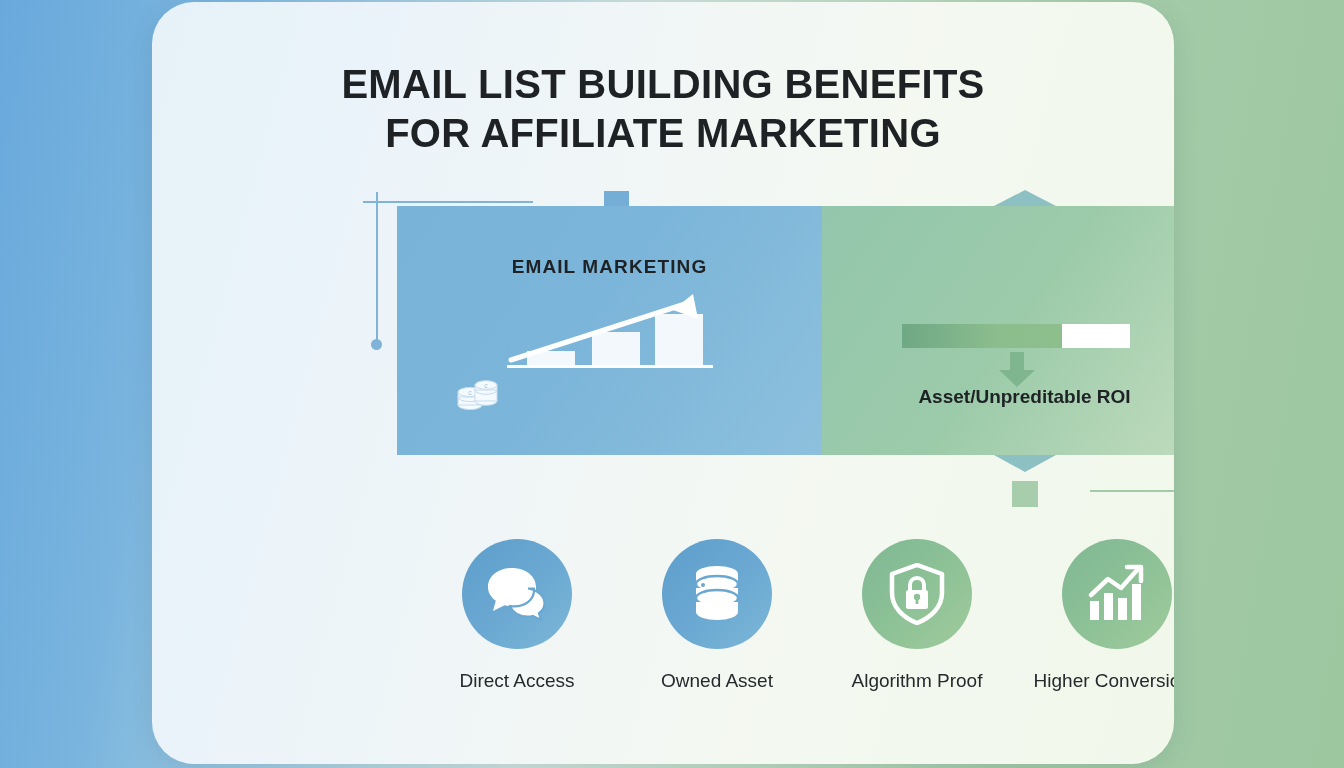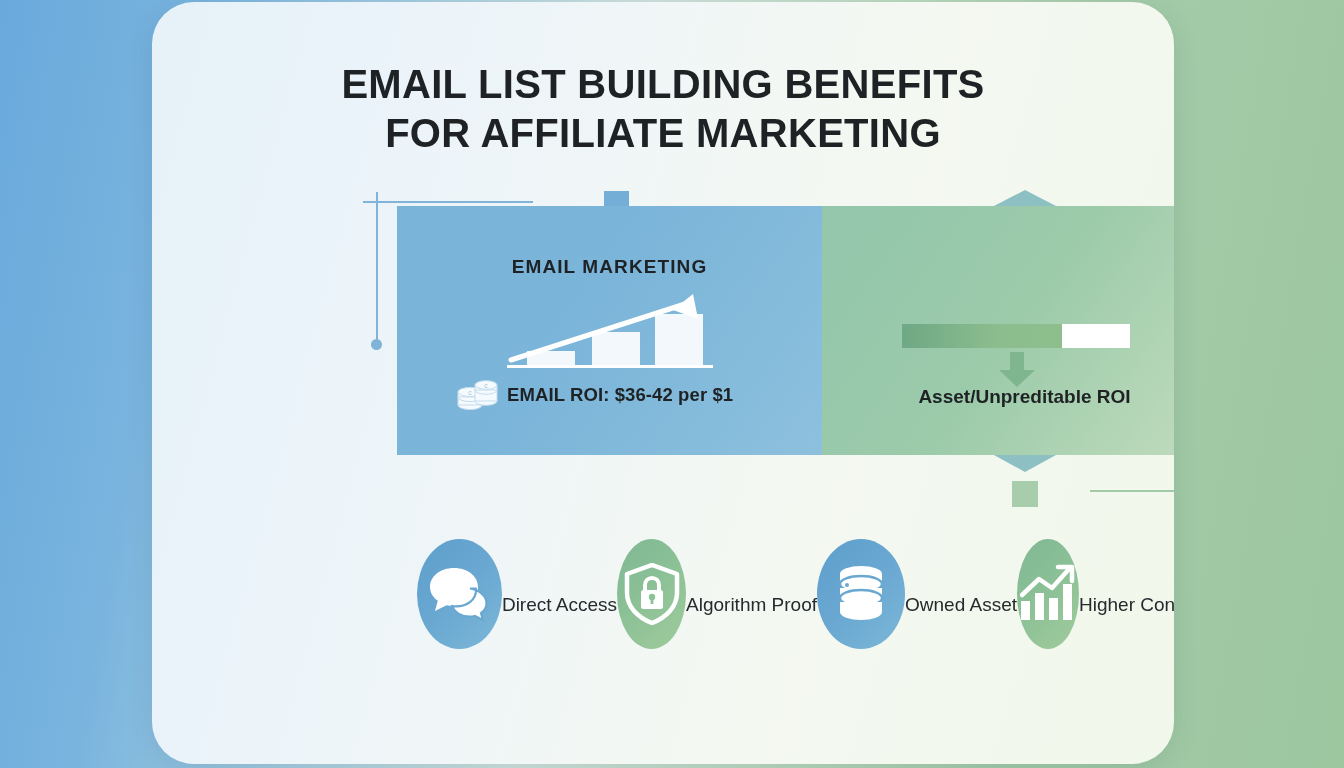--- a/index.html
+++ b/index.html
@@ -206,21 +206,21 @@
     left: 265px;
     top: 537px;
     width: 800px;
     display: flex;
     justify-content: space-between;
     align-items: flex-start;
   }
   .benefit {
     width: 200px;
     display: flex;
-    flex-direction: row;
+    flex-direction: column;
     align-items: center;
   }
   .benefit-circle {
     width: 110px;
     height: 110px;
     border-radius: 50%;
     display: flex;
     align-items: center;
     justify-content: center;
   }
@@ -282,21 +282,20 @@
               <ellipse cx="15" cy="15" rx="12" ry="4.6"></ellipse>
               <ellipse cx="31" cy="24" rx="11" ry="4.3"></ellipse>
               <rect x="20" y="13" width="22" height="11"></rect>
               <ellipse cx="31" cy="13" rx="11" ry="4.3"></ellipse>
               <rect x="20" y="8" width="22" height="5"></rect>
               <ellipse cx="31" cy="8" rx="11" ry="4.3"></ellipse>
             </g>
             <text x="15" y="18" font-size="7" fill="#9fc4da" text-anchor="middle" font-family="Liberation Sans, sans-serif">c</text>
             <text x="31" y="11" font-size="7" fill="#9fc4da" text-anchor="middle" font-family="Liberation Sans, sans-serif">c</text>
           </svg>
-          <span class="roi-text">EMAIL ROI: $36-42 per $1</span>
         </div>
       </div>
 
       <div class="panel panel-right">
         <div class="chev chev-up"></div>
         <div class="chev chev-down"></div>
 
 
         <div class="progress-wrap">
           <div class="progress-fill"></div>
@@ -314,53 +313,53 @@
     <div class="benefits">
 
       <div class="benefit">
         <div class="benefit-circle circle-blue">
           <svg width="62" height="56" viewBox="0 0 62 56">
             <path d="M26 2 C12 2 2 10.5 2 21 C2 26.5 5 31.4 9.8 34.7 L7 45 L18.6 39.3 C20.9 39.8 23.4 40 26 40 C40 40 50 31.5 50 21 C50 10.5 40 2 26 2 Z" fill="#ffffff"></path>
             <path d="M42 22.5 C51.5 23.9 58.5 30 58.5 37.4 C58.5 41.2 56.4 44.7 53 47.1 L55 54 L46.8 50 C45.2 50.4 43.4 50.6 41.5 50.6 C33.1 50.6 26 46 24.3 40.1 C25.9 40.3 27.1 40.3 28.4 40.3 C39.3 40.3 48 33.5 48 24.5 C48 23.8 47.9 23.1 47.8 22.5 Z" fill="#ffffff" stroke="#6aa8d2" stroke-width="2.2"></path>
           </svg>
         </div>
         <div class="benefit-label">Direct Access</div>
-      </div>
-
-      <div class="benefit">
-        <div class="benefit-circle circle-green">
-          <svg width="56" height="62" viewBox="0 0 56 62">
-            <path d="M28 2 L53 11 V30 C53 44 42 54.5 28 60 C14 54.5 3 44 3 30 V11 Z" fill="none" stroke="#ffffff" stroke-width="4.5" stroke-linejoin="round"></path>
-            <rect x="17" y="27" width="22" height="19" rx="2.5" fill="#ffffff"></rect>
-            <path d="M21 27 V22 C21 18 24 15 28 15 C32 15 35 18 35 22 V27" fill="none" stroke="#ffffff" stroke-width="4"></path>
-            <circle cx="28" cy="34" r="3.2" fill="#8dc196"></circle>
-            <rect x="26.6" y="34" width="2.8" height="7" fill="#8dc196"></rect>
-          </svg>
-        </div>
-        <div class="benefit-label">Algorithm Proof</div>
       </div>
 
       <div class="benefit">
         <div class="benefit-circle circle-blue">
           <svg width="56" height="62" viewBox="0 0 56 62">
             <ellipse cx="28" cy="11" rx="21" ry="8" fill="#ffffff"></ellipse>
             <rect x="7" y="11" width="42" height="10" fill="#ffffff"></rect>
             <ellipse cx="28" cy="21" rx="21" ry="8" fill="#ffffff" stroke="#6aa8d2" stroke-width="2.4"></ellipse>
             <rect x="7" y="25" width="42" height="10" fill="#ffffff"></rect>
             <ellipse cx="28" cy="35" rx="21" ry="8" fill="#ffffff" stroke="#6aa8d2" stroke-width="2.4"></ellipse>
             <rect x="7" y="39" width="42" height="10" fill="#ffffff"></rect>
             <ellipse cx="28" cy="49" rx="21" ry="8" fill="#ffffff"></ellipse>
             <circle cx="14" cy="22" r="2" fill="#6aa8d2"></circle>
           </svg>
         </div>
         <div class="benefit-label">Owned Asset</div>
       </div>
 
       <div class="benefit">
         <div class="benefit-circle circle-green">
+          <svg width="56" height="62" viewBox="0 0 56 62">
+            <path d="M28 2 L53 11 V30 C53 44 42 54.5 28 60 C14 54.5 3 44 3 30 V11 Z" fill="none" stroke="#ffffff" stroke-width="4.5" stroke-linejoin="round"></path>
+            <rect x="17" y="27" width="22" height="19" rx="2.5" fill="#ffffff"></rect>
+            <path d="M21 27 V22 C21 18 24 15 28 15 C32 15 35 18 35 22 V27" fill="none" stroke="#ffffff" stroke-width="4"></path>
+            <circle cx="28" cy="34" r="3.2" fill="#8dc196"></circle>
+            <rect x="26.6" y="34" width="2.8" height="7" fill="#8dc196"></rect>
+          </svg>
+        </div>
+        <div class="benefit-label">Algorithm Proof</div>
+      </div>
+
+      <div class="benefit">
+        <div class="benefit-circle circle-green">
           <svg width="62" height="60" viewBox="0 0 62 60">
             <rect x="4" y="37" width="9" height="19" fill="#ffffff"></rect>
             <rect x="18" y="29" width="9" height="27" fill="#ffffff"></rect>
             <rect x="32" y="34" width="9" height="22" fill="#ffffff"></rect>
             <rect x="46" y="20" width="9" height="36" fill="#ffffff"></rect>
             <path d="M5 31 L22 15 L35 24 L52 5" fill="none" stroke="#ffffff" stroke-width="4.5" stroke-linecap="round" stroke-linejoin="round"></path>
             <path d="M41 3 H55 V17" fill="none" stroke="#ffffff" stroke-width="4.5" stroke-linecap="round" stroke-linejoin="round"></path>
           </svg>
         </div>
         <div class="benefit-label">Higher Conversions</div>

